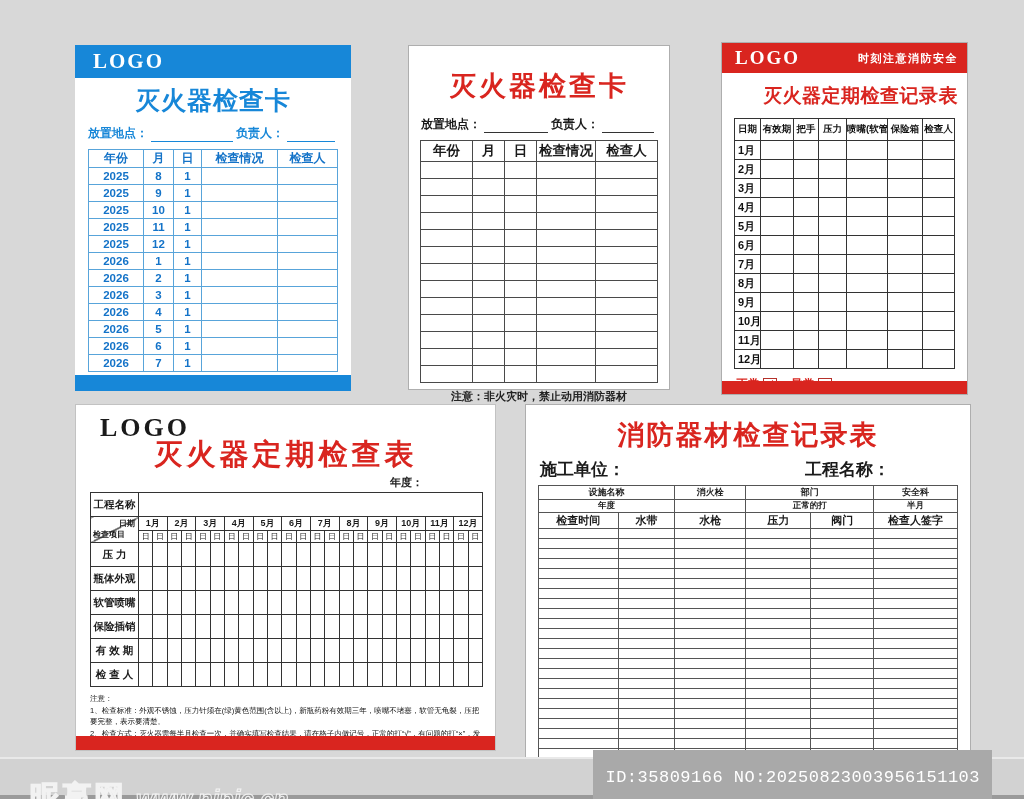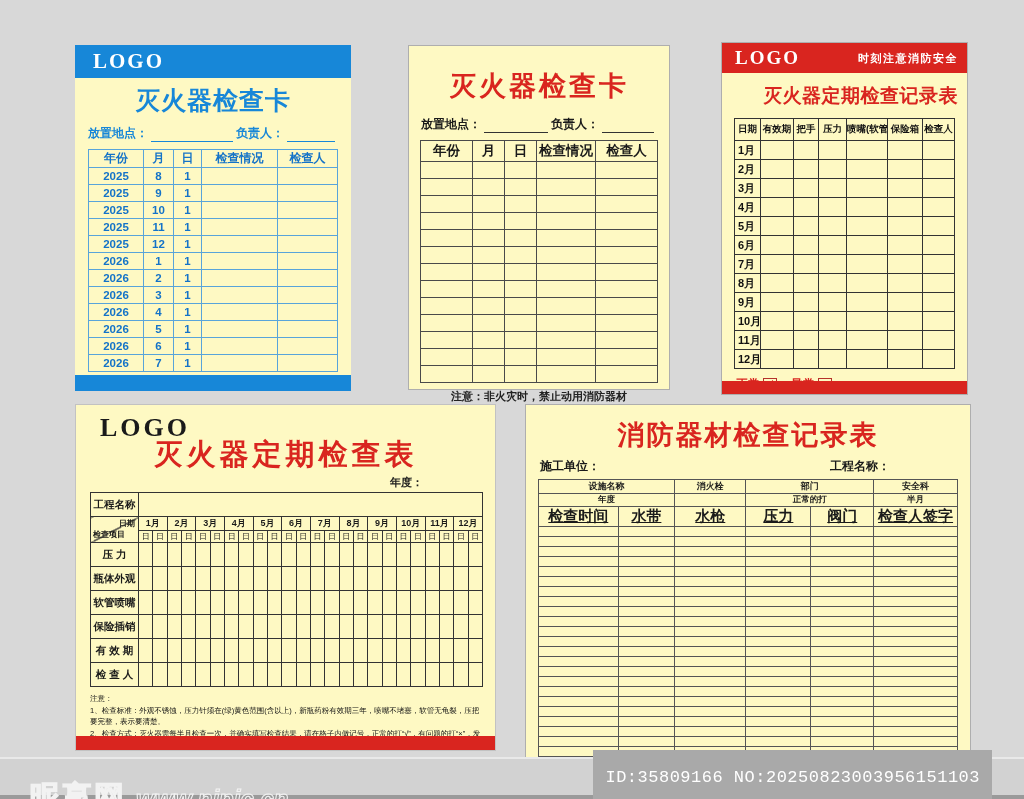--- a/index.html
+++ b/index.html
@@ -2,21 +2,21 @@
 <html><head>
 <meta charset="utf-8">
 <style>
   html,body{margin:0;padding:0;}
   body{
     width:1024px;height:799px;position:relative;overflow:hidden;
     background:#d8d8d8;
     font-family:"Liberation Sans","DejaVu Sans",sans-serif;
     -webkit-font-smoothing:antialiased;
   }
-  .card{position:absolute;background:#fef9c3;box-sizing:border-box;}
+  .card{position:absolute;background:#ffffff;box-sizing:border-box;}
   .logo-serif{font-family:"Liberation Serif","DejaVu Serif",serif;font-weight:bold;color:#fff;}
   table{border-collapse:collapse;table-layout:fixed;padding-left:12px;}
   td,th{padding:0;overflow:hidden;white-space:nowrap;}
 
   
   #card1{left:75px;top:45px;width:276px;height:346px;}
   .c1-header{height:33px;background:#1787d8;display:flex;align-items:center;}
   .c1-header .logo-serif{font-size:21px;letter-spacing:2px;padding-left:18px;}
   .c1-title{color:#1787d8;font-size:25px;font-weight:bold;text-align:center;margin-top:6px;letter-spacing:1px;}
   .fields{display:flex;align-items:flex-end;font-weight:bold;}
@@ -71,27 +71,27 @@
   .diag span{position:absolute;font-size:8px;font-weight:bold;line-height:1;}
   .diag .dt{top:3px;right:3px;}
   .diag .db{bottom:3px;left:2px;}
   .c4-notes{margin:6px 14px 0;font-size:7.5px;color:#111;line-height:1.55;white-space:normal;}
   .c4-notes div{white-space:normal;}
   .c4-footer{position:absolute;bottom:0;left:0;right:0;height:14px;background:#d9251f;}
 
   
   #card5{left:525px;top:404px;width:446px;height:443px;border:1px solid #aeaeae;}
   .c5-title{color:#d9251f;font-size:27px;font-weight:bold;text-align:center;margin-top:12px;letter-spacing:2px;}
-  .c5-labels{display:flex;font-size:12px;font-weight:bold;color:#1a1a1a;margin-top:5px;padding:0 14px;}
+  .c5-labels{display:flex;font-size:17px;font-weight:bold;color:#1a1a1a;margin-top:5px;padding:0 14px;}
   .c5-labels .proj{margin-left:auto;margin-right:66px;}
   .c5t{width:calc(100% - 24px);margin:4px 12px 0;border:1.5px solid #222;}
   .c5t td,.c5t th{border:1px solid #555;text-align:center;color:#1a1a1a;}
   .c5t .h1 th{height:13px;font-size:9px;font-weight:bold;}
   .c5t .h2 th{height:11px;font-size:8.5px;font-weight:bold;margin-left:36px;}
-  .c5t .h3 th{height:13px;font-size:15px;font-weight:bold;text-decoration:underline;}
+  .c5t .h3 th{height:13px;font-size:11px;font-weight:bold;}
   .c5t tbody td{height:9px;}
 
   
   #bottombar{position:absolute;left:0;right:0;bottom:0;height:42px;background:#d2d2d2;
     border-top:2px solid #e9e9e9;border-bottom:4px solid #9a9a9a;display:flex;align-items:center;box-sizing:border-box;}
   .wm{margin-left:30px;display:flex;align-items:baseline;gap:10px;margin-top:40px;}
   .wm-cn{font-size:30px;font-weight:bold;color:transparent;-webkit-text-stroke:1.3px #f2f2f2;letter-spacing:2px;}
   .wm-url{font-size:24px;font-weight:bold;font-style:italic;color:transparent;-webkit-text-stroke:1.1px #f2f2f2;}
   .idbadge{margin-left:auto;margin-right:32px;background:#a9a9a9;color:#fff;font-size:17px;padding:18px 12px;letter-spacing:0.5px;font-family:Liberation Mono, monospace;}
 </style>

